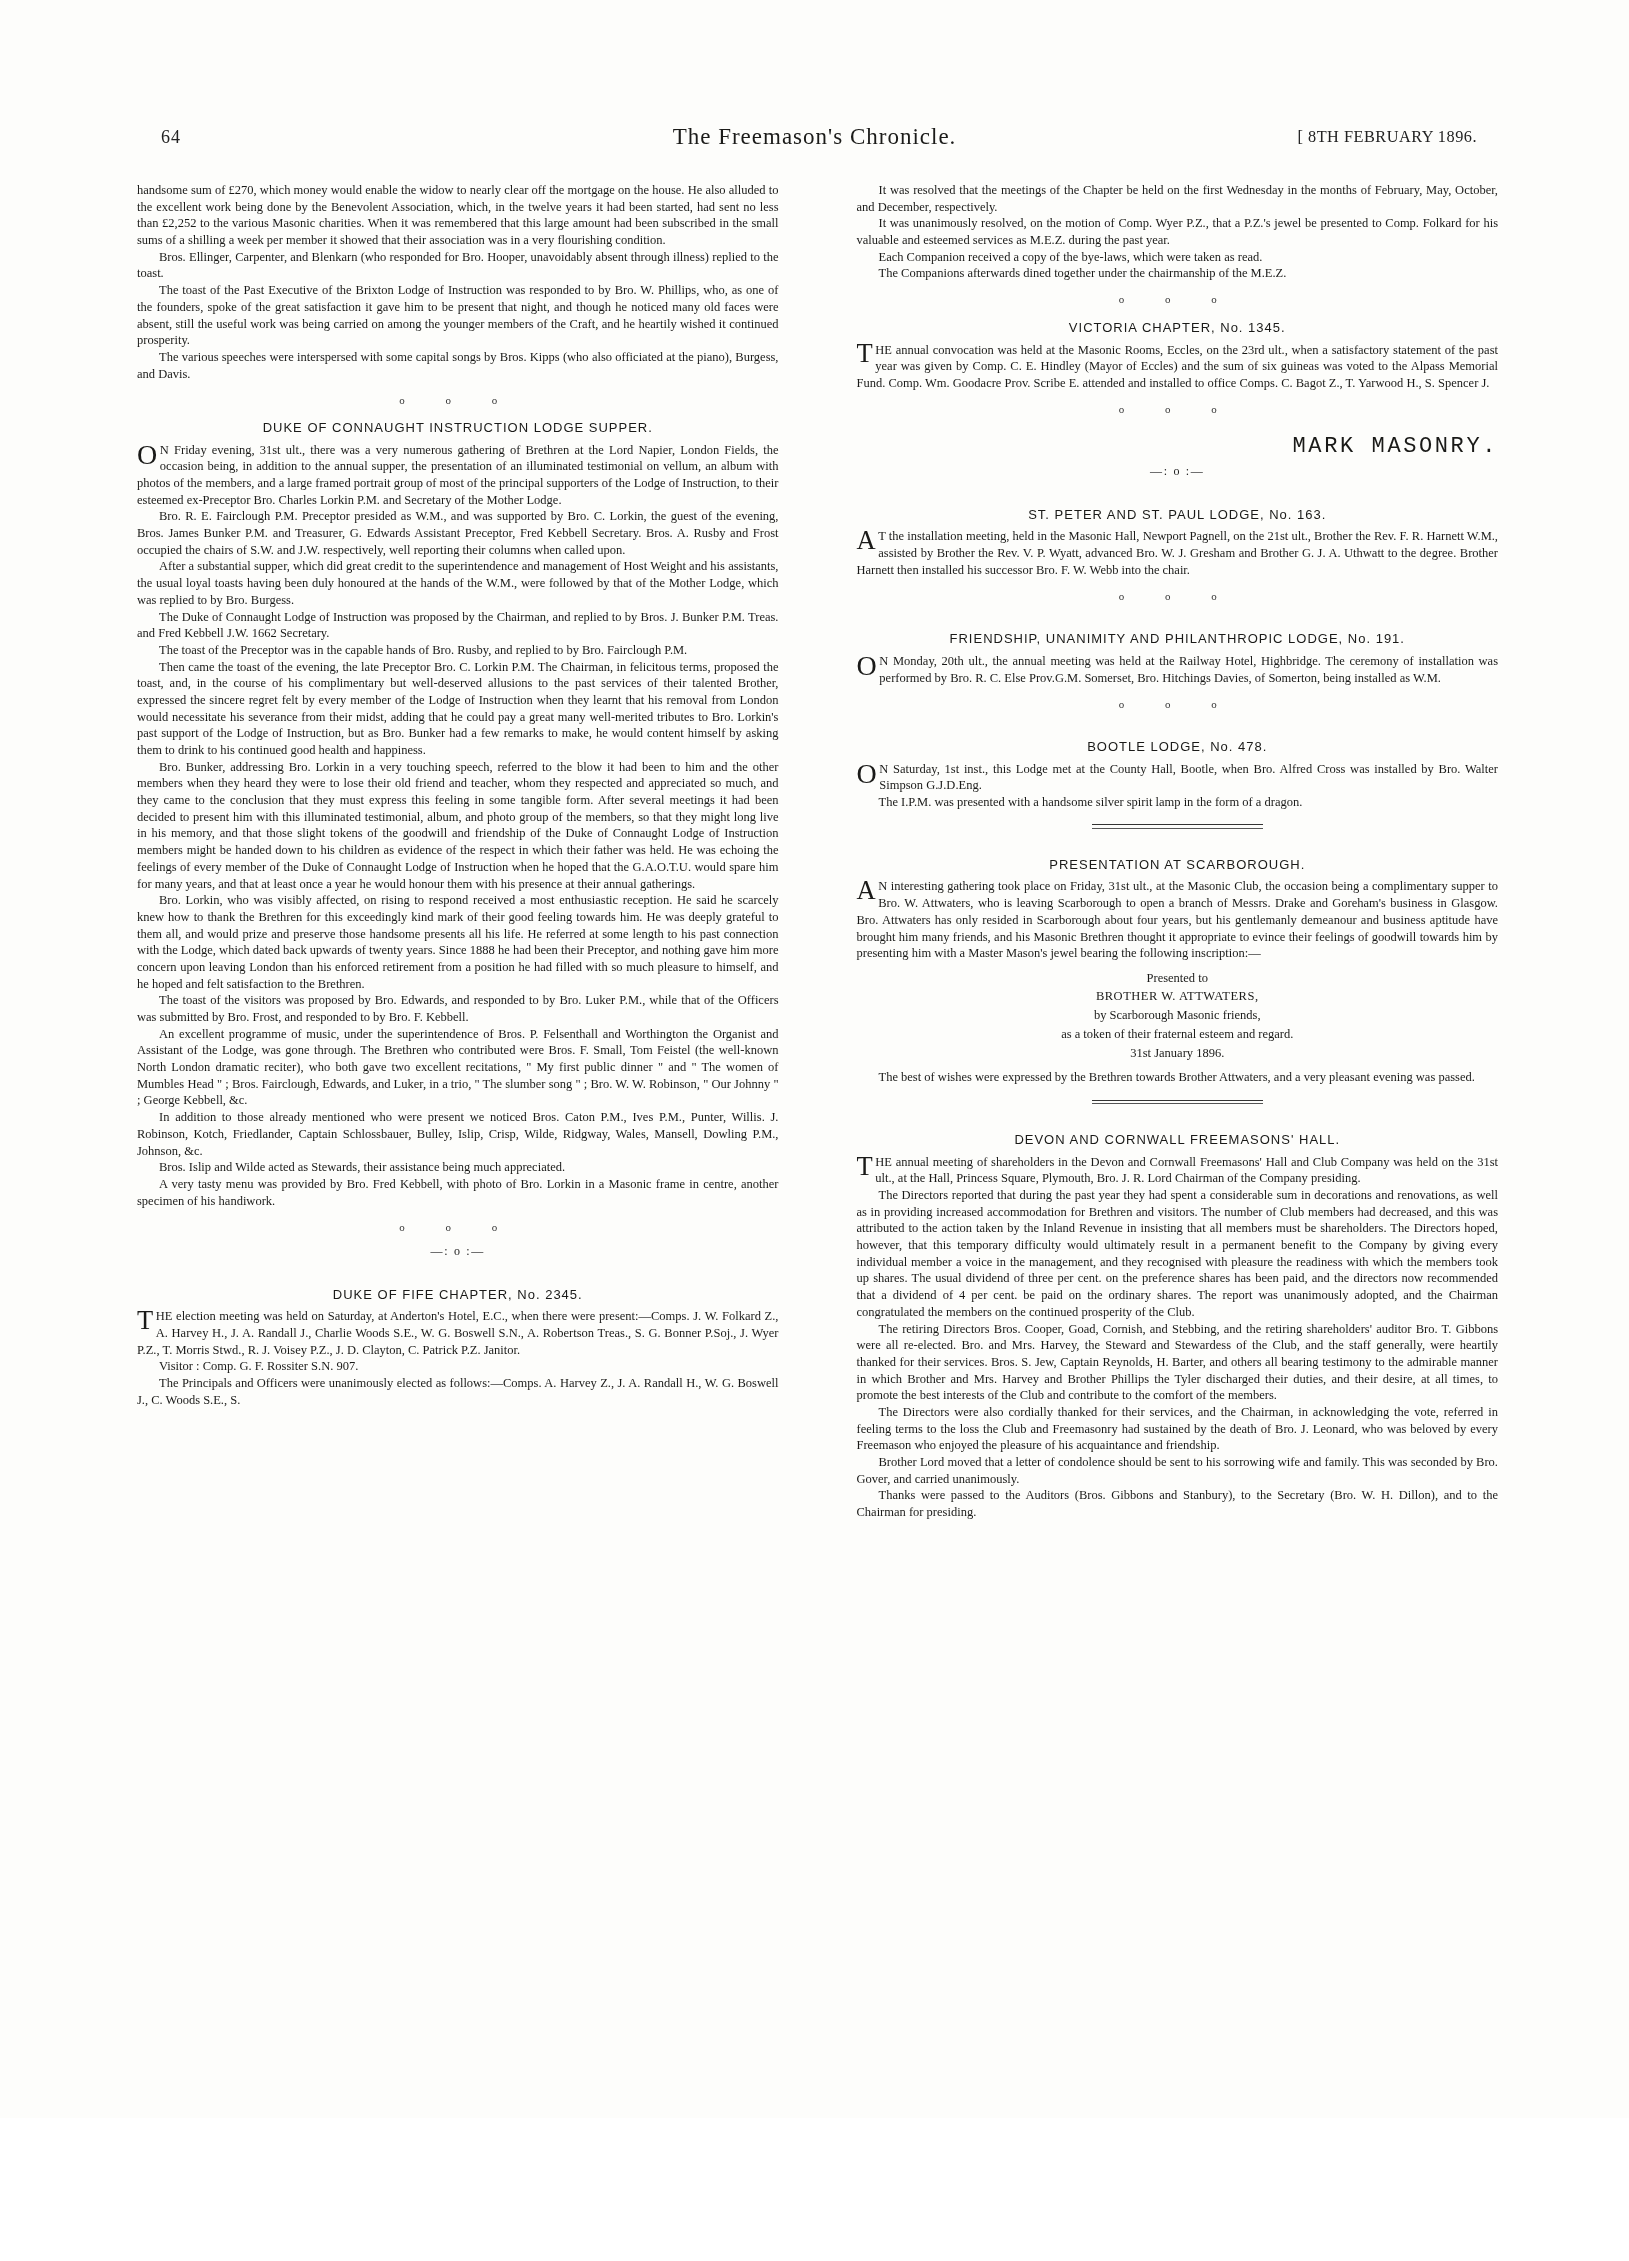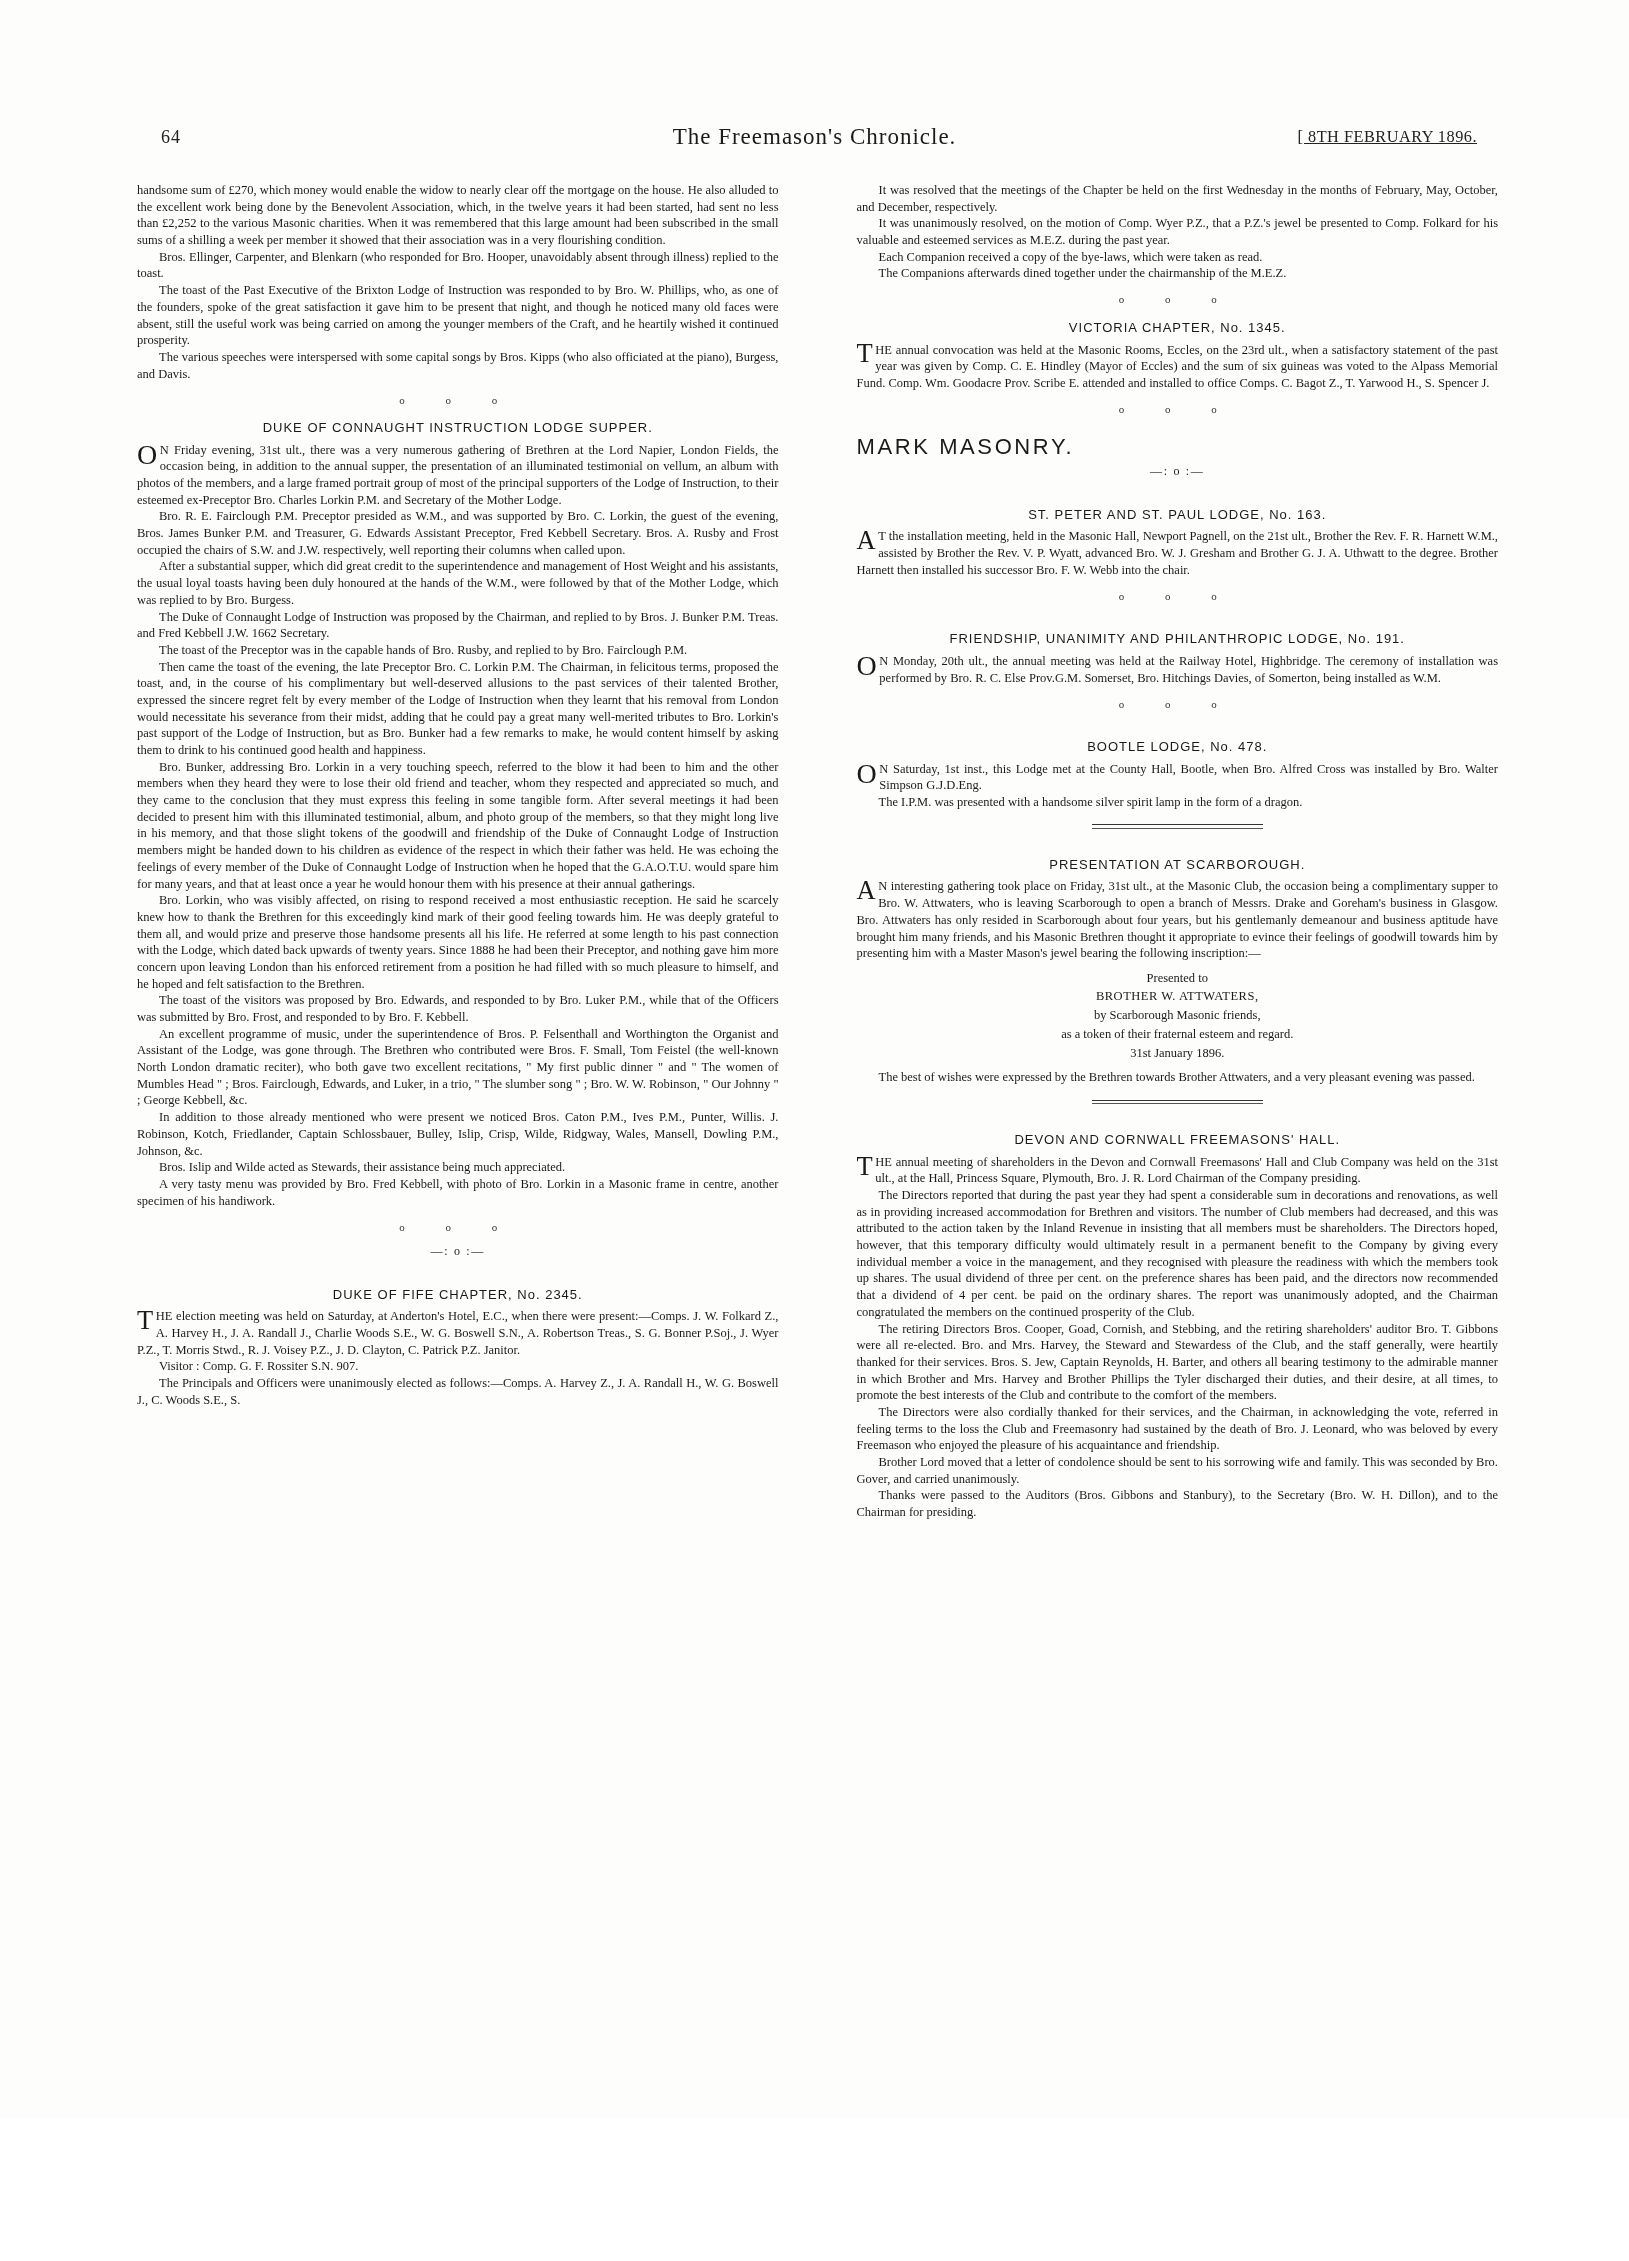--- a/index.html
+++ b/index.html
@@ -47,21 +47,20 @@
     letter-spacing: 1px;
     color: #1b1b19;
   }
   .masthead .issue {
     position: absolute;
     right: 152px;
     top: 0;
     font-size: 16.3px;
     letter-spacing: 0.5px;
     color: #222;
-    text-decoration: underline;
   }
   
   .columns {
     position: absolute;
     left: 137px;
     top: 182px;
     width: 1361px;
     display: flex;
     gap: 78px;
   }
@@ -99,25 +98,25 @@
   h2.sec {
     font-family: "Liberation Sans", sans-serif;
     font-size: 13px;
     font-weight: normal;
     letter-spacing: 1px;
     text-align: center;
     margin: 12px 0 5.1px 0;
   }
   h2.sec.tight { margin-top: 27px; }
   h1.major {
-    font-family: Liberation Sans, sans-serif;
+    font-family: Liberation Mono, monospace;
     font-size: 22px;
     font-weight: normal;
     letter-spacing: 2.6px;
-    text-align: left;
+    text-align: right;
     margin: 15.4px 0 0 0;
   }
   .dashorn {
     text-align: center;
     font-size: 12px;
     letter-spacing: 1.7px;
     margin: 1.7px 0 8.6px 0;
     color: #222;
   }
   .orn {

